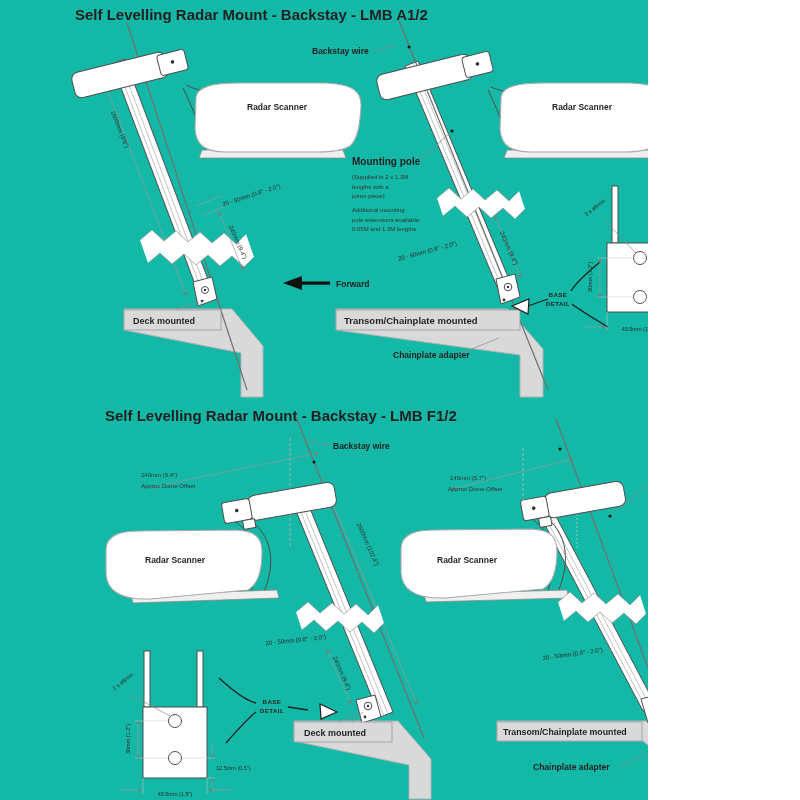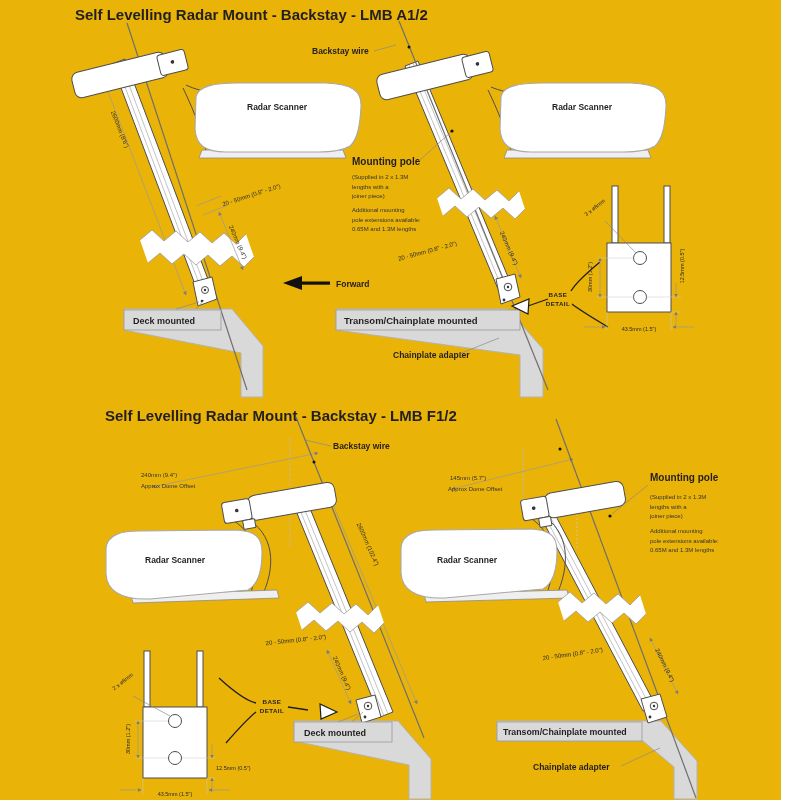--- a/index.html
+++ b/index.html
@@ -1,16 +1,16 @@
 <!DOCTYPE html>
 <html><head>
 <meta charset="utf-8">
 <style>
   html,body{margin:0;padding:0;background:#fff;}
-  .stage{width:781px;height:800px;position:relative;background:#eab308;overflow:hidden;}
+  .stage{width:648px;height:800px;position:relative;background:#14b8a6;overflow:hidden;}
   svg{font-family:"Liberation Sans", sans-serif;}
   .txt{fill:#231f20;}
   .t15{font-size:15px;font-weight:700;}
   .t10{font-size:10px;font-weight:700;}
   .t9{font-size:9.5px;font-weight:700;}
   .t9s{font-size:9px;font-weight:700;}
   .t85{font-size:8.5px;font-weight:600;}
   .t65{font-size:6px;fill:#333;}
   .t6{font-size:6px;fill:#2b2b2b;}
   .t55{font-size:5.5px;fill:#2b2b2b;}

